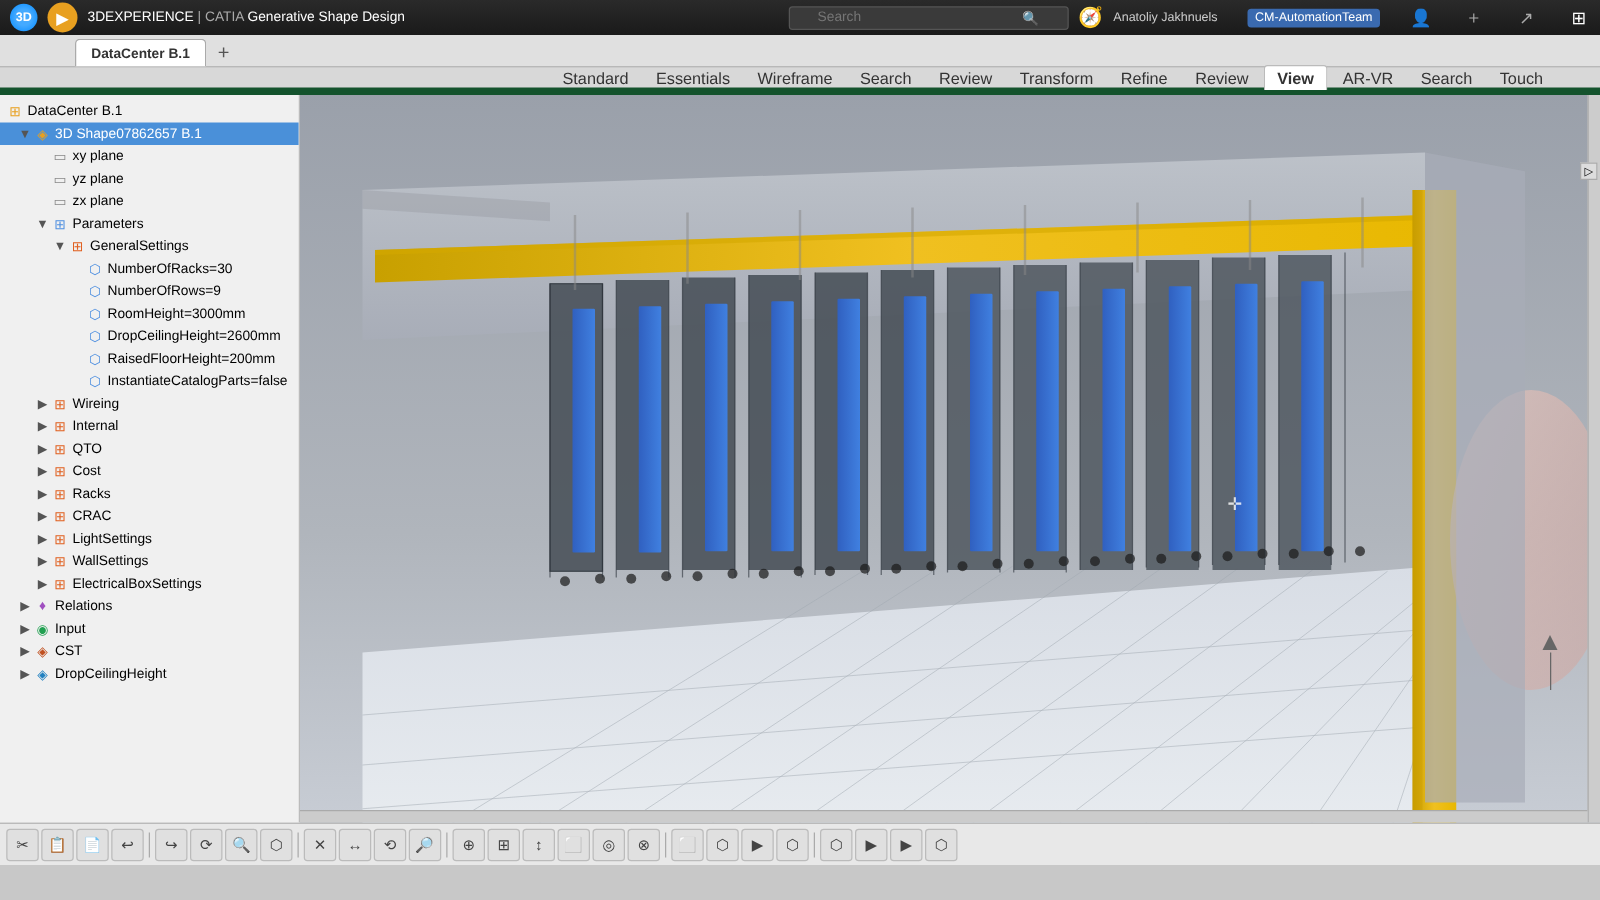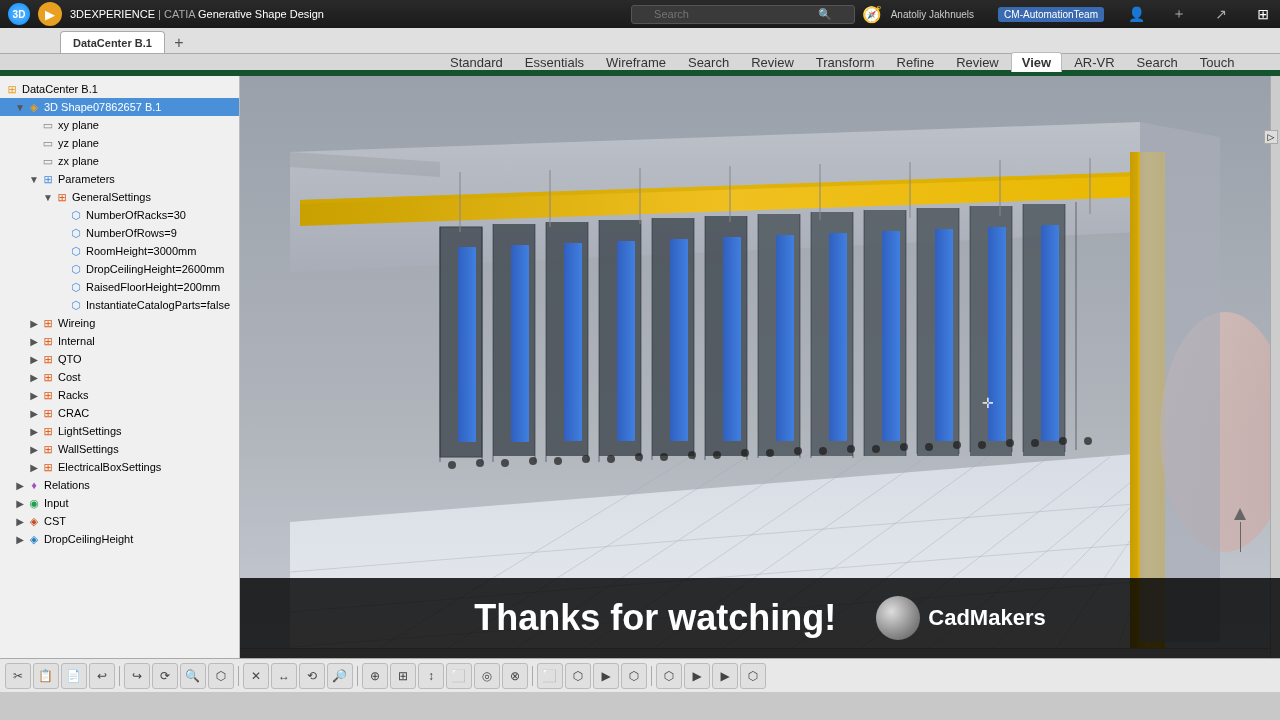--- a/index.html
+++ b/index.html
@@ -658,27 +658,20 @@
     <div id="viewport-scrollbar-right"></div>
     <div id="viewport-scrollbar-bottom"></div>
 
     <div id="corner-btn">▷</div>
 
     <div id="minimap">
       <div class="minimap-arrow"></div>
       <div class="minimap-line"></div>
     </div>
 
-    <div id="thanks-overlay">
-      <div id="thanks-text">Thanks for watching!</div>
-      <div id="cadmakers-logo">
-        <div id="cadmakers-sphere"></div>
-        <div id="cadmakers-text">CadMakers</div>
-      </div>
-    </div>
   </div>
 </div>
 
 <div id="toolbar">
 <div class="tb-btn">✂</div>
     <div class="tb-btn">📋</div>
     <div class="tb-btn">📄</div>
     <div class="tb-btn">↩</div>
     <div class="tb-separator"></div>
     <div class="tb-btn">↪</div>

